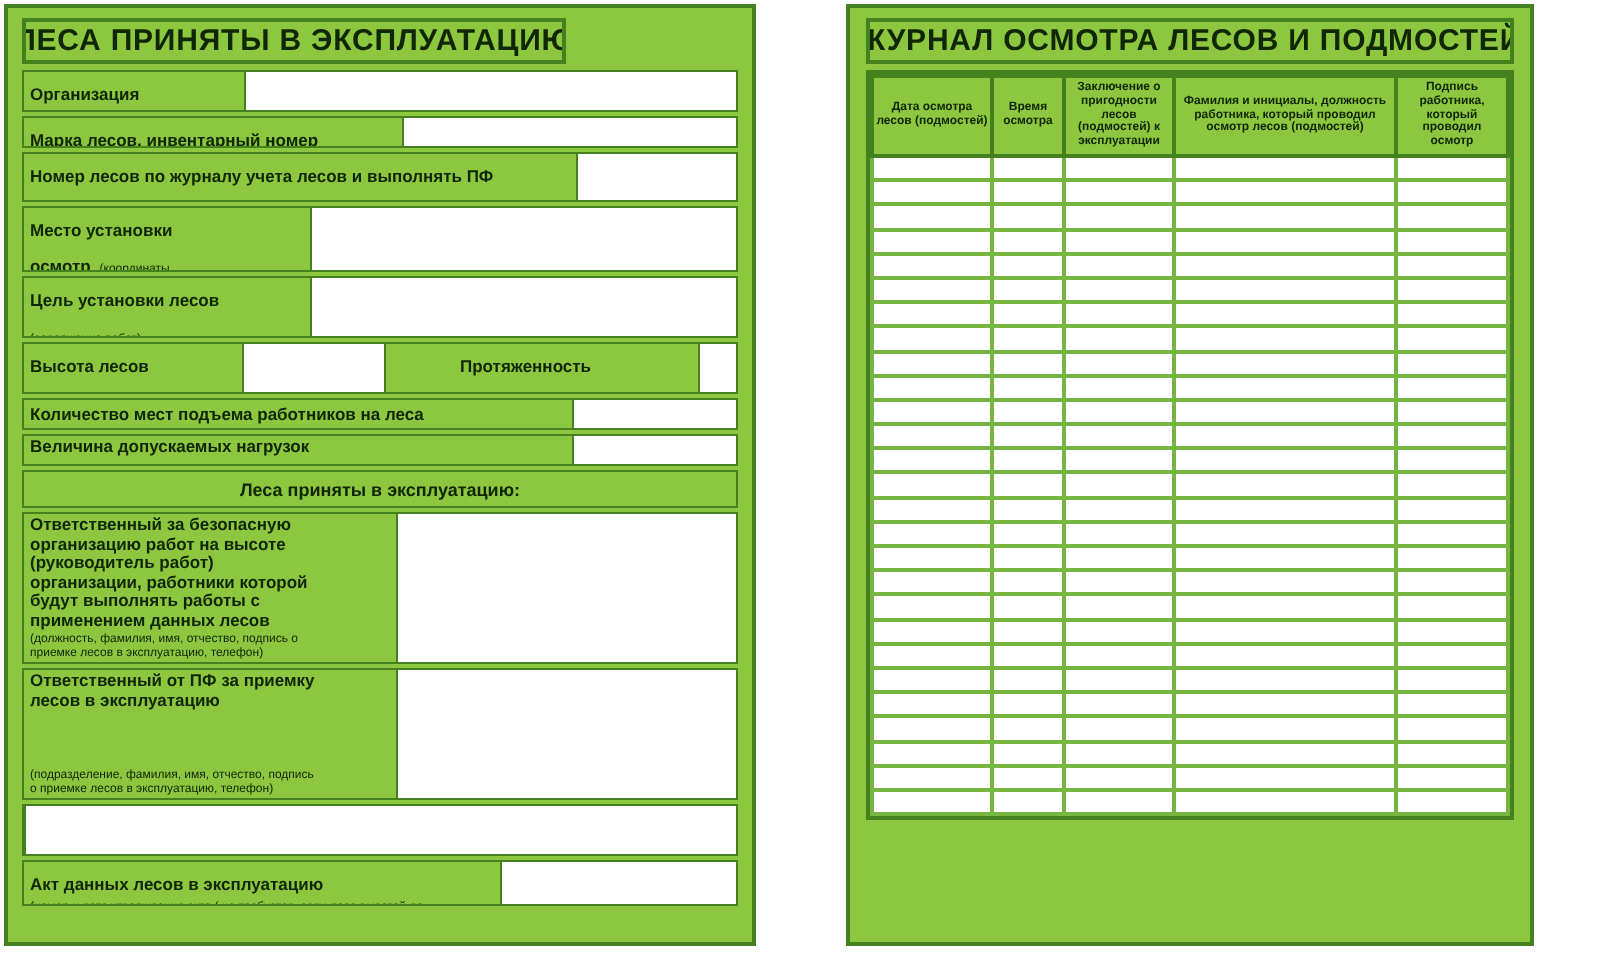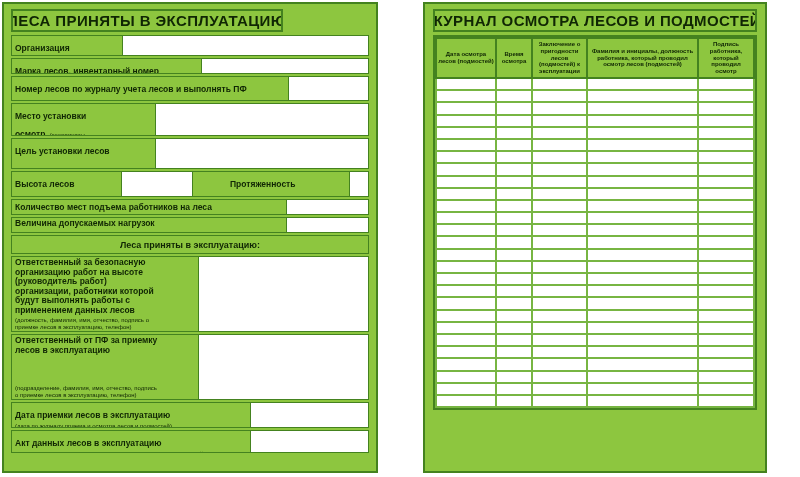--- a/index.html
+++ b/index.html
@@ -122,24 +122,20 @@
 
     <div class="frow h66">
       <div class="flabel lw152 spread">
         <span class="lbl">Ответственный от ПФ за приемку лесов в эксплуатацию</span>
         <span class="note block">(подразделение, фамилия, имя, отчество, подпись о приемке лесов в эксплуатацию, телефон)</span>
       </div>
       <div class="fwhite"></div>
     </div>
 
     <div class="frow h26">
-      <div class="flabel lw204">
-        <span class="lbl">Дата приемки лесов в эксплуатацию</span>
-        <span class="note block">(дата по журналу приема и осмотра лесов и подмостей)</span>
-      </div>
       <div class="fwhite"></div>
     </div>
 
     <div class="frow h23">
       <div class="flabel lw204">
         <span class="lbl">Акт данных лесов в эксплуатацию</span>
         <span class="note block">(номер и дата утверждения акта ( не требуется, если леса высотой до 4 м ))</span>
       </div>
       <div class="fwhite"></div>
     </div>

